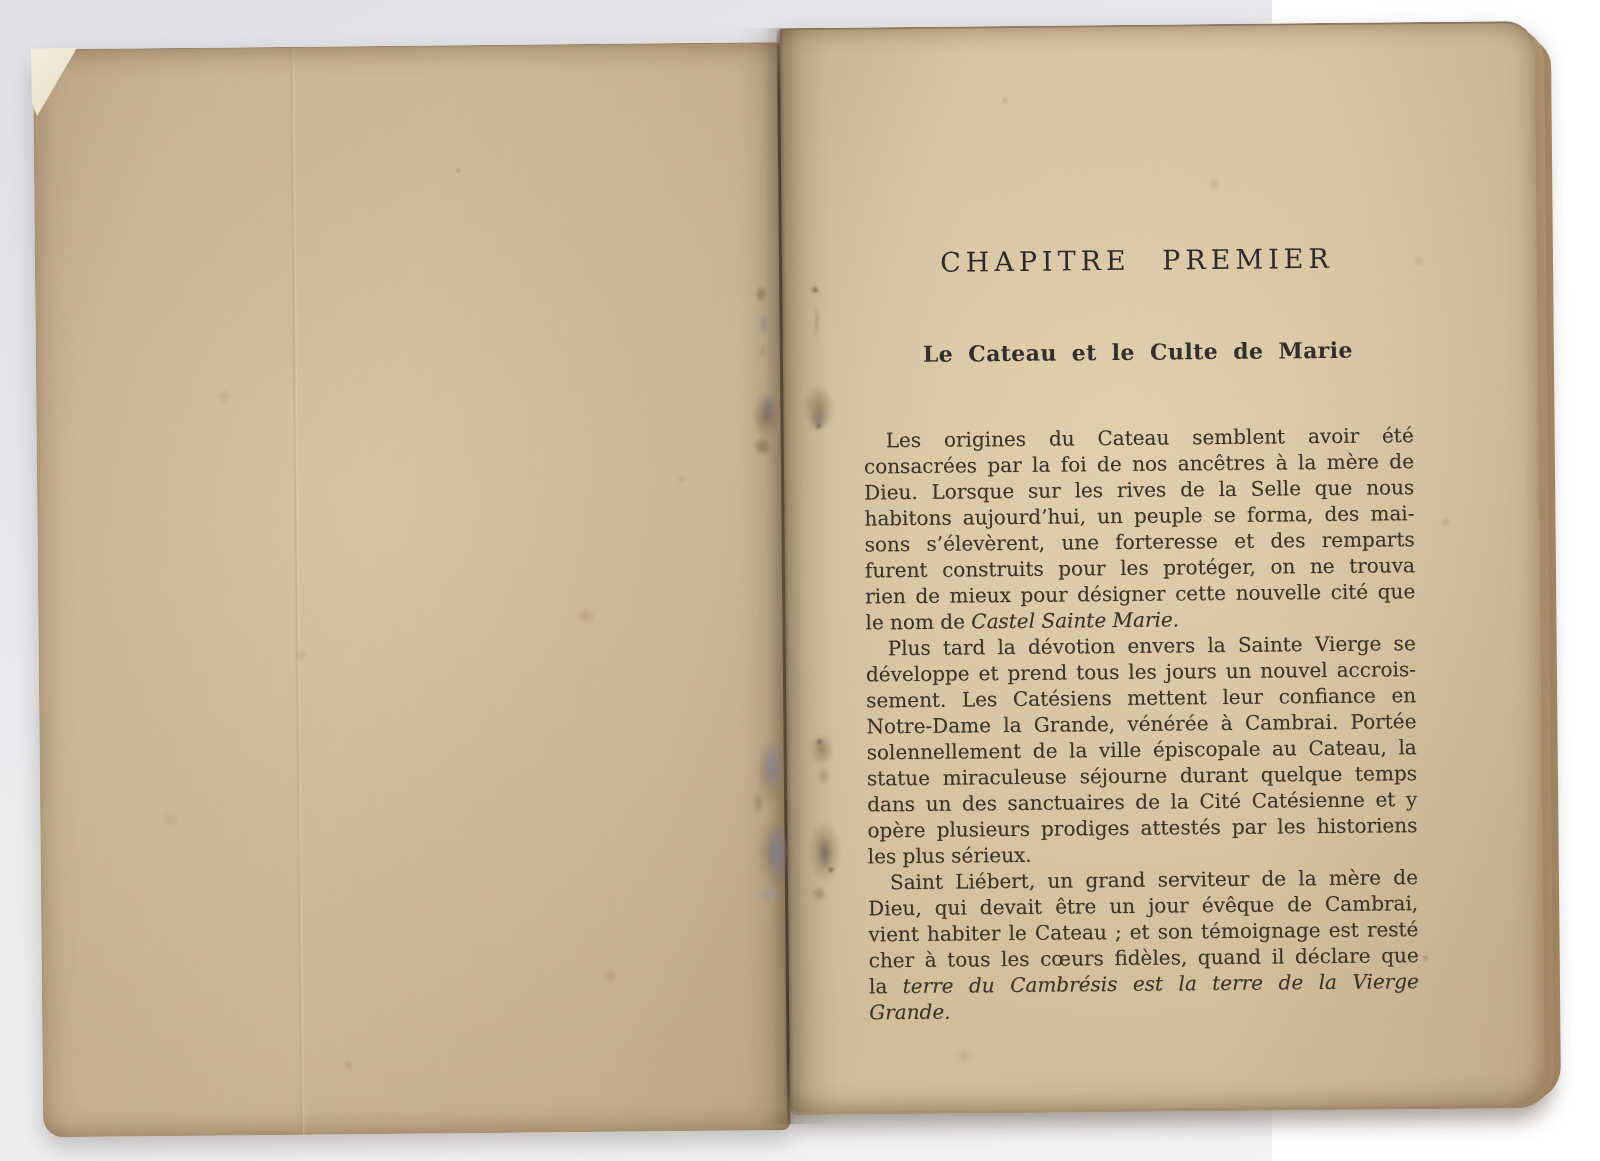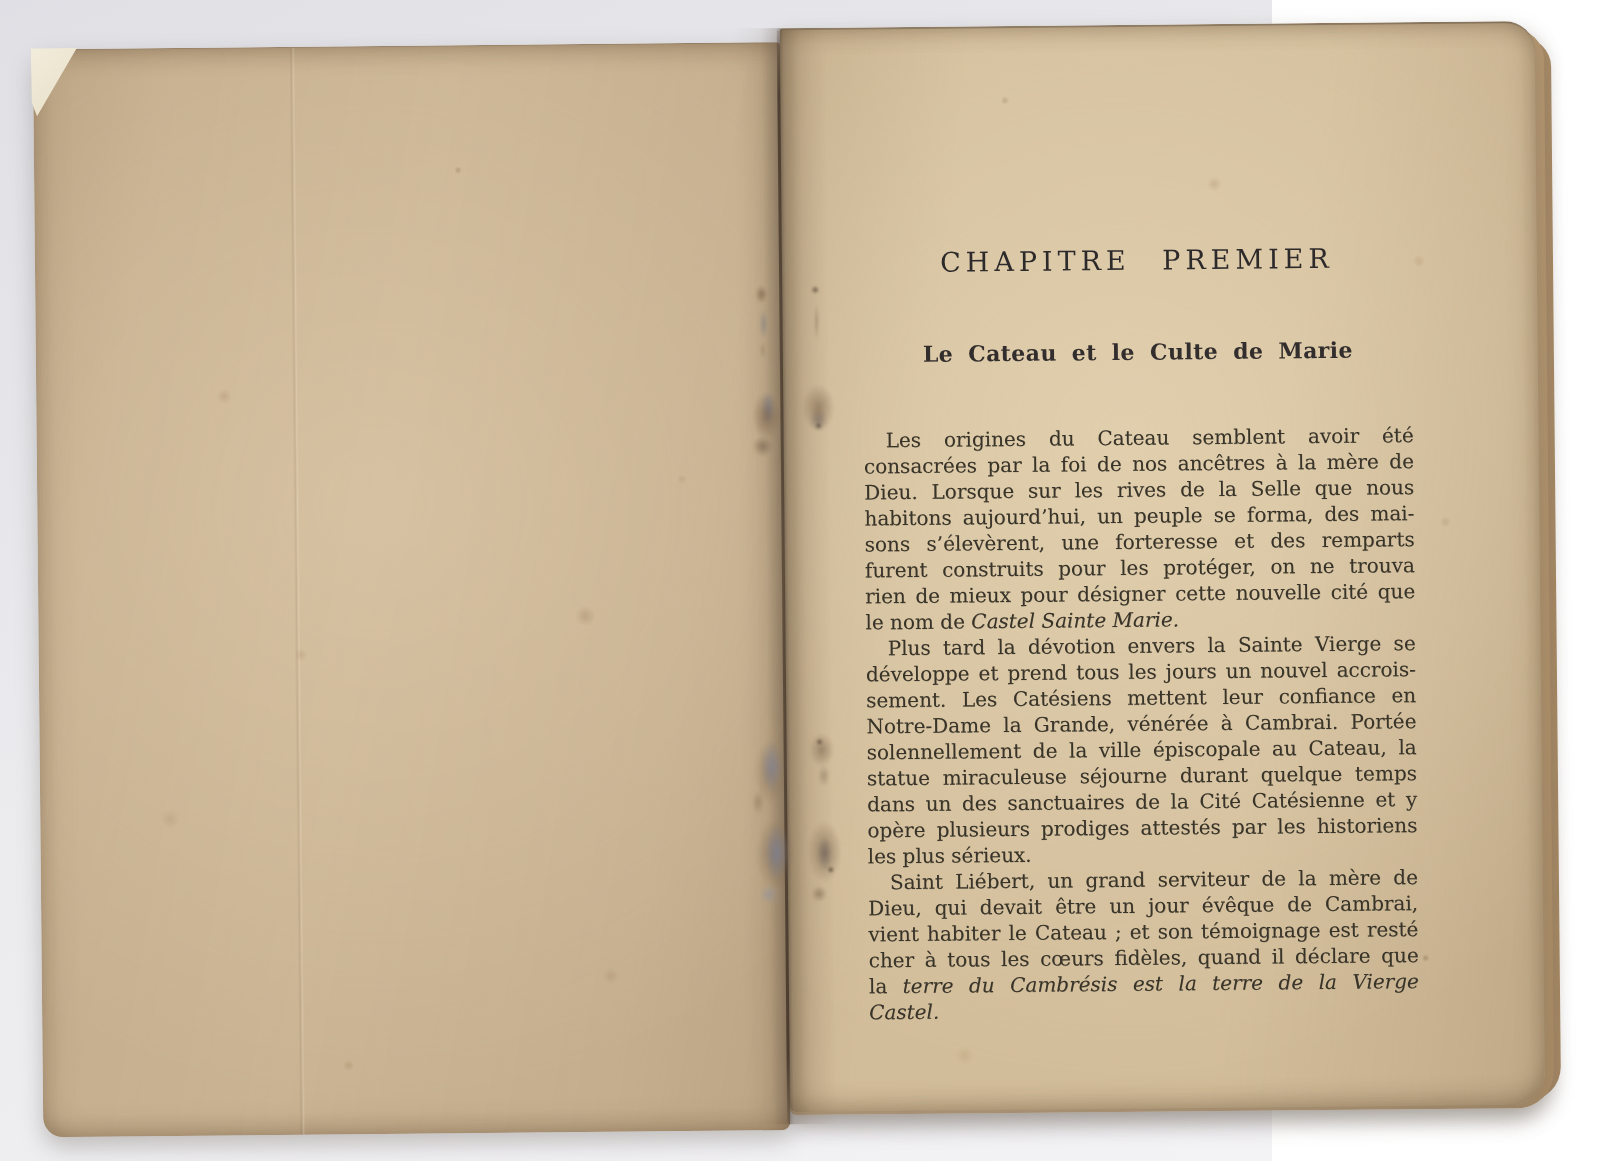--- a/index.html
+++ b/index.html
@@ -167,21 +167,21 @@
               <div class="line"><span>dans un des sanctuaires de la Cité Catésienne et y</span></div>
               <div class="line"><span>opère plusieurs prodiges attestés par les historiens</span></div>
               <div class="line last"><span>les plus sérieux.</span></div>
             </div>
             <div>
               <div class="line indent"><span>Saint Liébert, un grand serviteur de la mère de</span></div>
               <div class="line"><span>Dieu, qui devait être un jour évêque de Cambrai,</span></div>
               <div class="line"><span>vient habiter le Cateau ; et son témoignage est resté</span></div>
               <div class="line"><span>cher à tous les cœurs fidèles, quand il déclare que</span></div>
               <div class="line"><span>la </span><span class="it">terre du Cambrésis est la terre de la Vierge</span></div>
-              <div class="line last"><span class="it">Castel.</span></div>
+              <div class="line last"><span class="it">Grande.</span></div>
             </div>
           </div>
       </div>
     </div>
 
     <div class="gutter-shadow"></div>
     <div class="gutter-line"></div>
 
     <div class="stain stain-a"></div>
     <div class="stain stain-b"></div>

